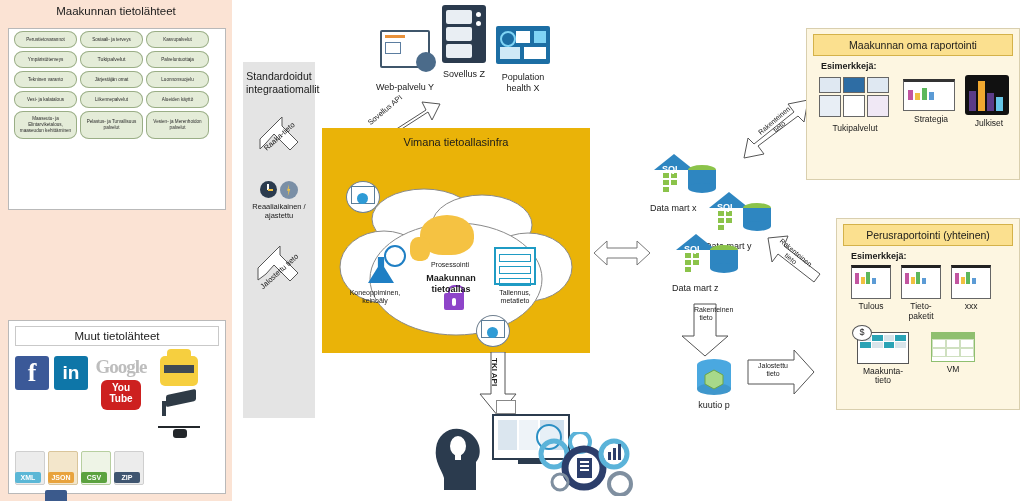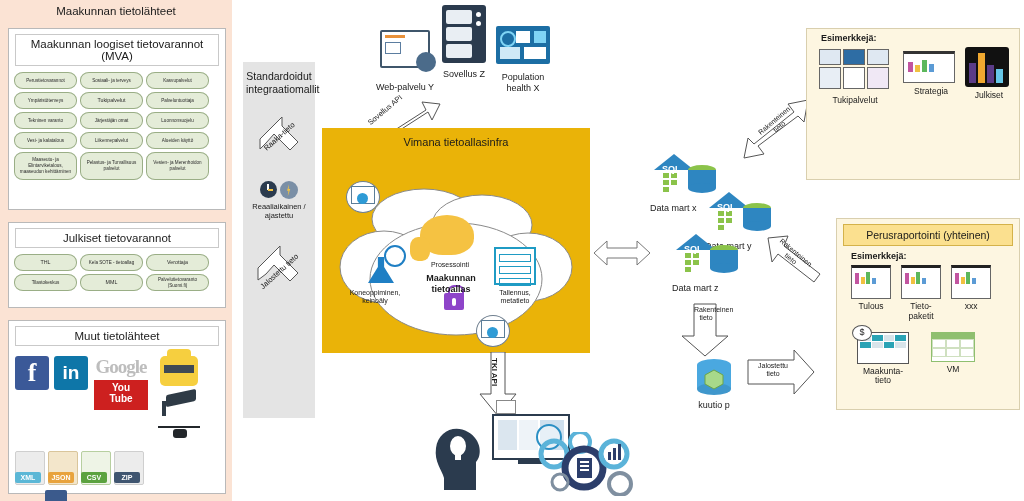--- a/index.html
+++ b/index.html
@@ -23,21 +23,21 @@
 
   
   .logorow{display:flex;padding:3px 6px;gap:5px;align-items:flex-start;}
   .lg{display:flex;align-items:center;justify-content:center;
       font-weight:bold;color:#fff;box-sizing:border-box;}
   .fb{width:34px;height:34px;background:#3b5998;border-radius:3px;font-size:26px;
       font-family:"Liberation Serif",serif;line-height:1;}
   .li{width:34px;height:34px;background:#0e76a8;border-radius:3px;font-size:19px;}
   .goog{font-size:19px;font-weight:bold;color:#bdbdbd;letter-spacing:-1px;
         font-family:"Liberation Serif",serif;}
-  .yt{width:54px;height:30px;background:#cd201f;border-radius:0;color:#fff;
+  .yt{width:40px;height:30px;background:#cd201f;border-radius:6px;color:#fff;
       font-size:10px;line-height:1.05;text-align:center;padding-top:3px;
       box-sizing:border-box;font-weight:bold;}
   .filebox{width:28px;height:32px;position:relative;}
   .filebody{width:28px;height:32px;border-radius:2px;}
   .filetag{position:absolute;left:0;bottom:0;width:26px;height:11px;color:#fff;
            font-size:7px;display:flex;align-items:center;justify-content:center;
            border-radius:2px;font-weight:bold;}
   .taxi{width:38px;height:30px;background:#f6cf3f;border-radius:5px;position:relative;}
   .taxi:before{content:"";position:absolute;left:7px;top:-7px;width:24px;height:10px;
                background:#f6cf3f;border-radius:4px 4px 0 0;}
@@ -86,51 +86,39 @@
   .txt{font-size:9px;text-align:center;line-height:1.2;}
   .vert{writing-mode:vertical-rl;}
 </style>
 </head>
 <body>
 
 <div class="abs" id="left-panel">
   <div class="abs" id="left-title">Maakunnan tietolähteet</div>
 
   <div class="abs wbox" style="left:8px;top:28px;width:216px;height:180px;">
-    <div class="wbox-head">Maakunnan loogiset tietovarannot (MVA)</div>
     <div class="pillgrid" id="mva-grid">
         <div class="pill">Perustietovarannot</div>
         <div class="pill">Sosiaali- ja terveys</div>
         <div class="pill">Kasvupalvelut</div>
         <div class="pill">Ympäristöterveys</div>
         <div class="pill big">Tukipalvelut</div>
         <div class="pill">Palveluntuottaja</div>
         <div class="pill">Tekninen varanto</div>
         <div class="pill">Järjestäjän omat</div>
         <div class="pill">Luonnonsuojelu</div>
         <div class="pill">Vesi- ja kalatalous</div>
         <div class="pill">Liikennepalvelut</div>
         <div class="pill">Alueiden käyttö</div>
         <div class="pill tall">Maaseutu- ja Elintarviketalous, maaseudun kehittäminen</div>
         <div class="pill tall">Pelastus- ja Turvallisuus palvelut</div>
         <div class="pill tall">Vesien- ja Merenhoidon palvelut</div>
       </div>
   </div>
 
-  <div class="abs wbox" style="left:8px;top:222px;width:216px;height:84px;">
-    <div class="wbox-head">Julkiset tietovarannot</div>
-    <div class="pillgrid" id="pub-grid">
-        <div class="pill big">THL</div>
-        <div class="pill">Kela SOTE - tietoallag</div>
-        <div class="pill big">Verottaja</div>
-        <div class="pill">Tilastokeskus</div>
-        <div class="pill big">MML</div>
-        <div class="pill">Palvelutietovaranto (Suomi.fi)</div>
-      </div>
-  </div>
 
   <div class="abs wbox" style="left:8px;top:320px;width:216px;height:172px;">
     <div class="wbox-head">Muut tietolähteet</div>
 
     <div class="logorow" style="padding-top:6px;">
       <div class="lg fb">f</div>
       <div class="lg li">in</div>
       <div style="width:56px;display:flex;flex-direction:column;align-items:center;gap:2px;">
         <div class="goog">Google</div>
         <div class="yt">
@@ -411,20 +399,21 @@
 
 <div class="abs" style="left:746px;top:348px;width:70px;height:50px;">
   <svg width="70" height="50" viewBox="0 0 70 50">
     <polygon points="2,12 48,12 48,2 68,24 48,46 48,36 2,36" fill="#fff" stroke="#555" stroke-width="1"></polygon>
   </svg>
   <div style="position:absolute;left:6px;top:14px;width:42px;font-size:7px;text-align:center;
               line-height:1.2;">Jalostettu tieto</div>
 </div>
 
 <div class="abs rp" style="left:806px;top:28px;width:212px;height:150px;">
+  <div class="rp-head">Maakunnan oma raportointi</div>
   <div class="ex">Esimerkkejä:</div>
 
   <div style="position:relative;height:86px;">
     <div style="position:absolute;left:12px;top:2px;width:72px;">
       <div style="display:flex;gap:2px;">
         <div class="mon" style="width:22px;height:16px;background:#dfe8f2;"></div>
         <div class="mon" style="width:22px;height:16px;background:#2e6da4;"></div>
         <div class="mon" style="width:22px;height:16px;background:#dfe8f2;"></div>
       </div>
       <div style="display:flex;gap:2px;margin-top:2px;">

